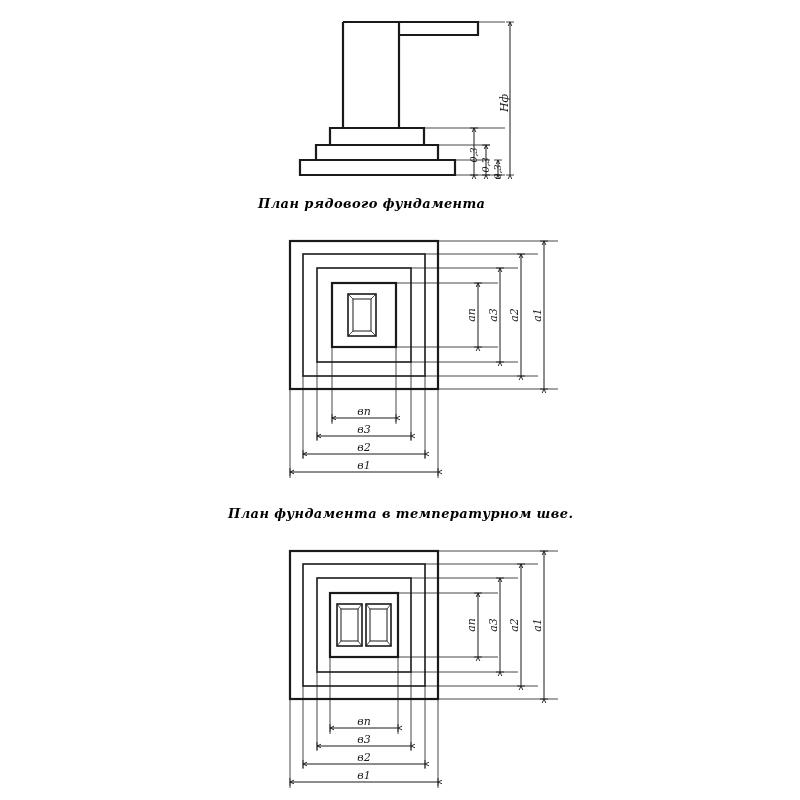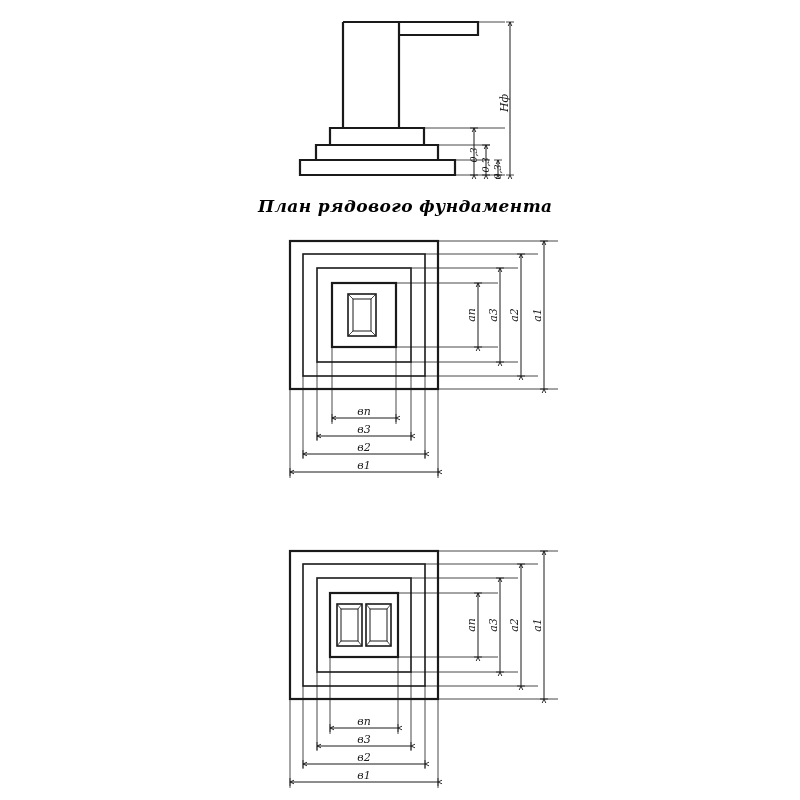--- a/index.html
+++ b/index.html
@@ -25,21 +25,21 @@
     left: 0;
     top: 0;
     width: 800px;
     height: 800px;
   }
   .caption {
     position: absolute;
     font-family: "DejaVu Serif", serif;
     font-style: italic;
     font-weight: bold;
-    font-size: 17px;
+    font-size: 13px;
     letter-spacing: 0.4px;
     white-space: nowrap;
     color: #000;
   }
   #caption-section {
     left: 258px;
     top: 196px;
   }
   #caption-joint {
     left: 228px;
@@ -204,14 +204,15 @@
 
       <text class="lbl" x="364" y="725" text-anchor="middle">вп</text>
       <text class="lbl" x="364" y="743" text-anchor="middle">в3</text>
       <text class="lbl" x="364" y="761" text-anchor="middle">в2</text>
       <text class="lbl" x="364" y="779" text-anchor="middle">в1</text>
     </g>
   </svg>
 
   <div class="caption" id="caption-section">План рядового фундамента</div>
 
+  <div class="caption" id="caption-joint">План фундамента в температурном шве.</div>
 
 </div>
 
 </body></html>

